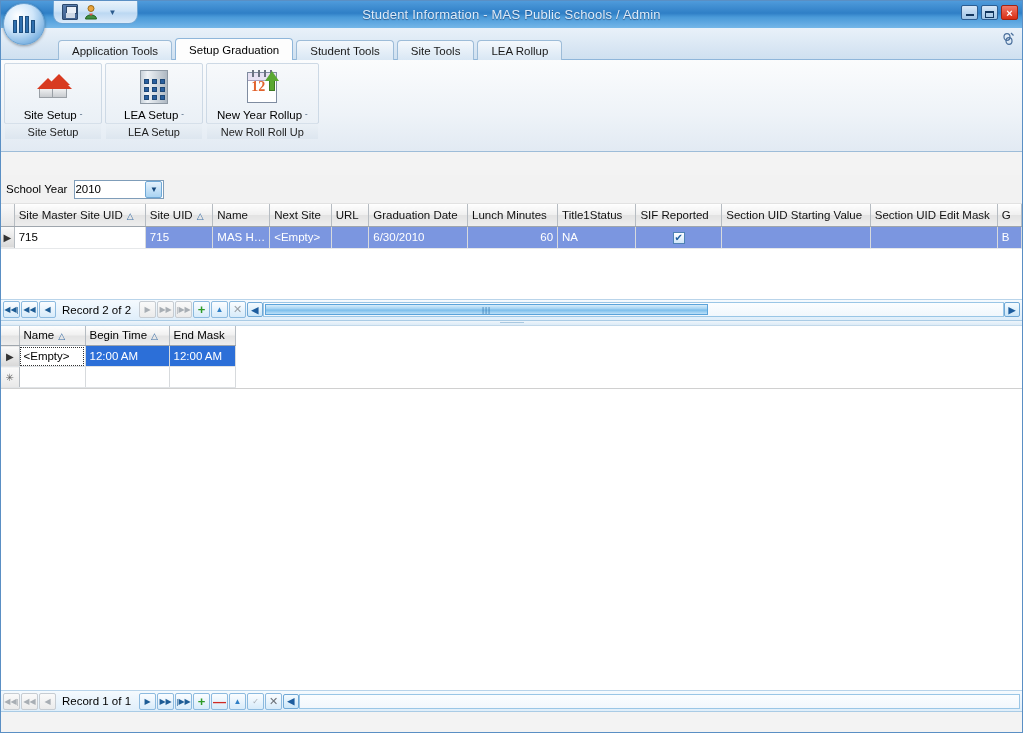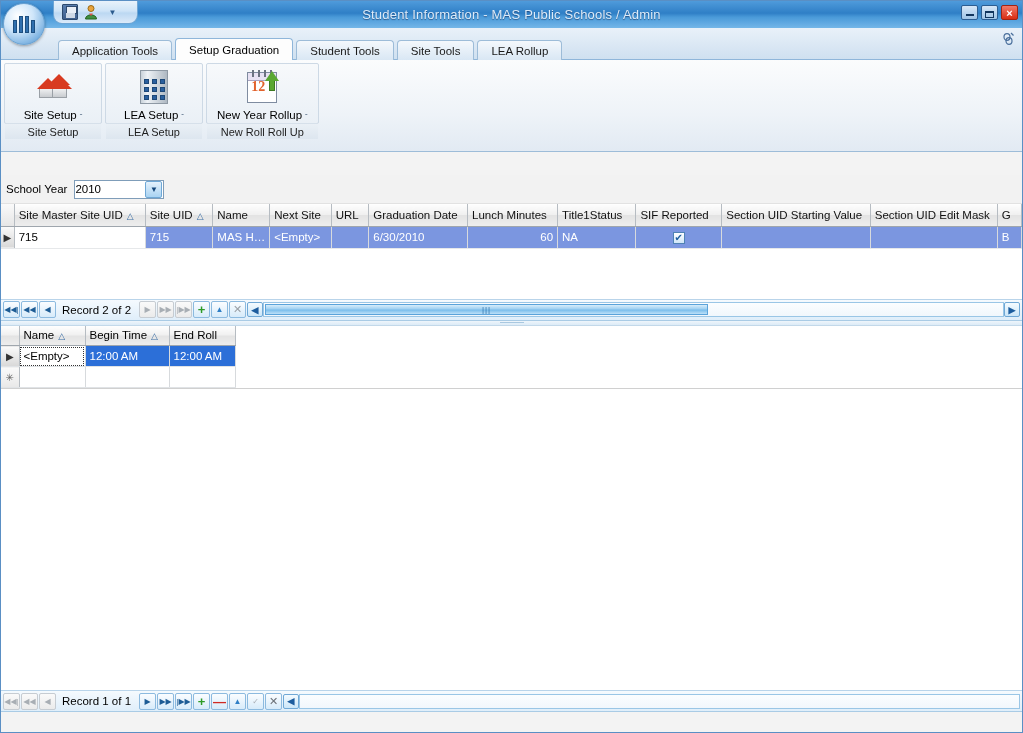--- a/index.html
+++ b/index.html
@@ -545,21 +545,21 @@
             <col style="width:18px">
             <col style="width:66px">
             <col style="width:84px">
             <col style="width:66px">
           </colgroup>
         <thead>
           <tr>
             <th class="rowhdr"></th>
             <th><span>Name</span><span class="sort-asc">△</span></th>
             <th><span>Begin Time</span><span class="sort-asc">△</span></th>
-            <th>End Roll</th>
+            <th>End Mask</th>
           </tr>
         </thead>
         <tbody>
           <tr class="selected">
             <td class="rowhdr">▶</td>
             <td class="focuscell">&lt;Empty&gt;</td>
             <td>12:00 AM</td>
             <td>12:00 AM</td>
           </tr>
           <tr>

